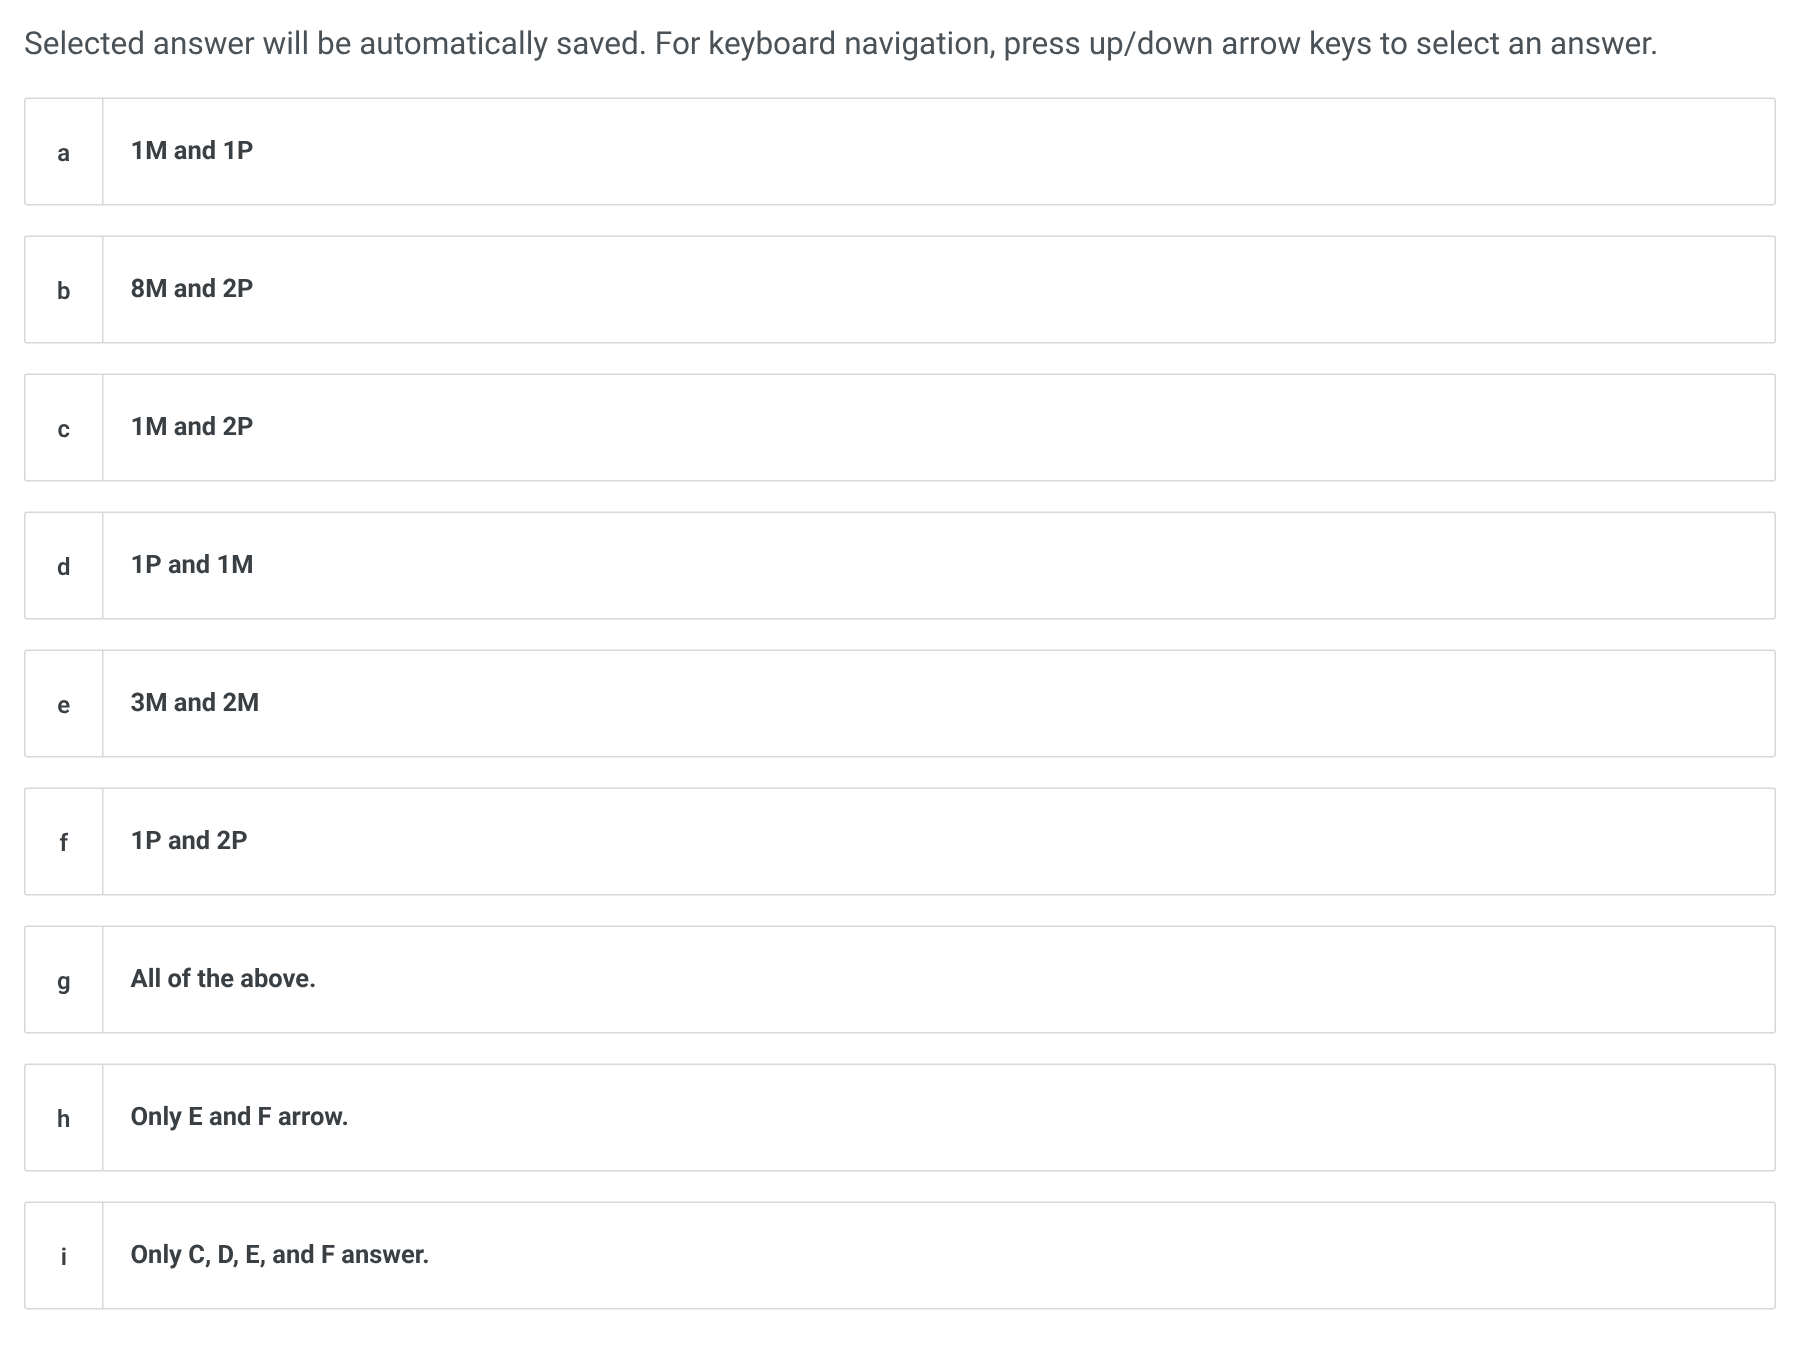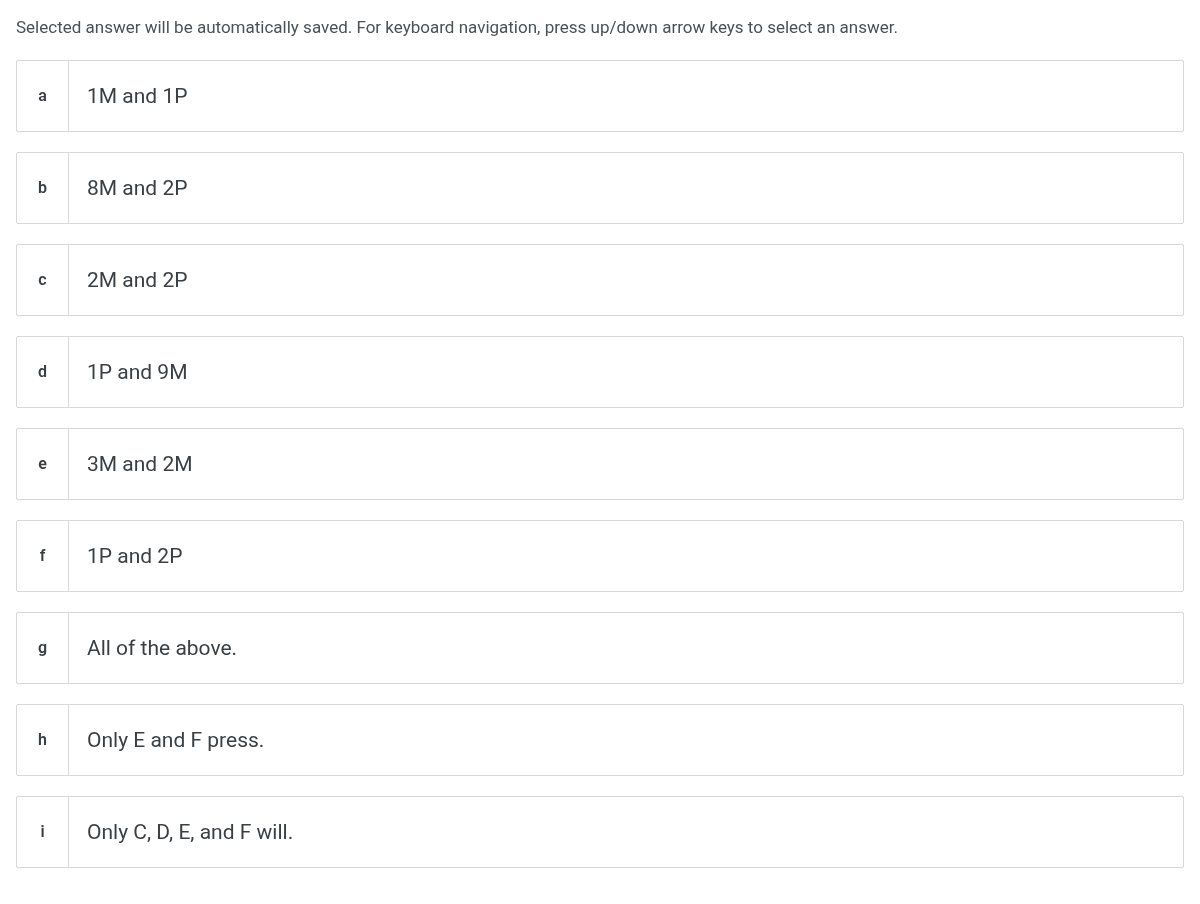--- a/index.html
+++ b/index.html
@@ -8,21 +8,21 @@
       padding: 0;
     }
     body {
       font-family: -apple-system, BlinkMacSystemFont, "Segoe UI", Roboto, "Helvetica Neue", Arial, sans-serif;
       background: #ffffff;
       padding: 16px;
       color: #3a3f44;
       width: 1200px;
     }
     .instruction {
-      font-size: 17px;
+      font-size: 21px;
       color: #4a5258;
       margin-bottom: 20px;
       line-height: 1.4;
     }
     .options-container {
       display: flex;
       flex-direction: column;
       gap: 20px;
     }
     .option-row {
@@ -43,59 +43,60 @@
       font-weight: 600;
       font-size: 16px;
       color: #3a3f44;
       flex-shrink: 0;
     }
     .option-text {
       flex: 1;
       display: flex;
       align-items: center;
       padding: 0 18px;
-      font-size: 21px;
+      font-size: 17px;
       color: #3a3f44;
+      font-weight: bold;
     }
   </style>
 </head>
 <body>
 
 <div class="instruction">Selected answer will be automatically saved. For keyboard navigation, press up/down arrow keys to select an answer.</div>
 
 <div class="options-container">
   <div class="option-row">
     <div class="option-letter">a</div>
     <div class="option-text">1M and 1P</div>
   </div>
   <div class="option-row">
     <div class="option-letter">b</div>
     <div class="option-text">8M and 2P</div>
   </div>
   <div class="option-row">
     <div class="option-letter">c</div>
-    <div class="option-text">2M and 2P</div>
+    <div class="option-text">1M and 2P</div>
   </div>
   <div class="option-row">
     <div class="option-letter">d</div>
-    <div class="option-text">1P and 9M</div>
+    <div class="option-text">1P and 1M</div>
   </div>
   <div class="option-row">
     <div class="option-letter">e</div>
     <div class="option-text">3M and 2M</div>
   </div>
   <div class="option-row">
     <div class="option-letter">f</div>
     <div class="option-text">1P and 2P</div>
   </div>
   <div class="option-row">
     <div class="option-letter">g</div>
     <div class="option-text">All of the above.</div>
   </div>
   <div class="option-row">
     <div class="option-letter">h</div>
-    <div class="option-text">Only E and F press.</div>
+    <div class="option-text">Only E and F arrow.</div>
   </div>
   <div class="option-row">
     <div class="option-letter">i</div>
-    <div class="option-text">Only C, D, E, and F will.</div>
+    <div class="option-text">Only C, D, E, and F answer.</div>
   </div>
 </div>
 
 </body></html>

